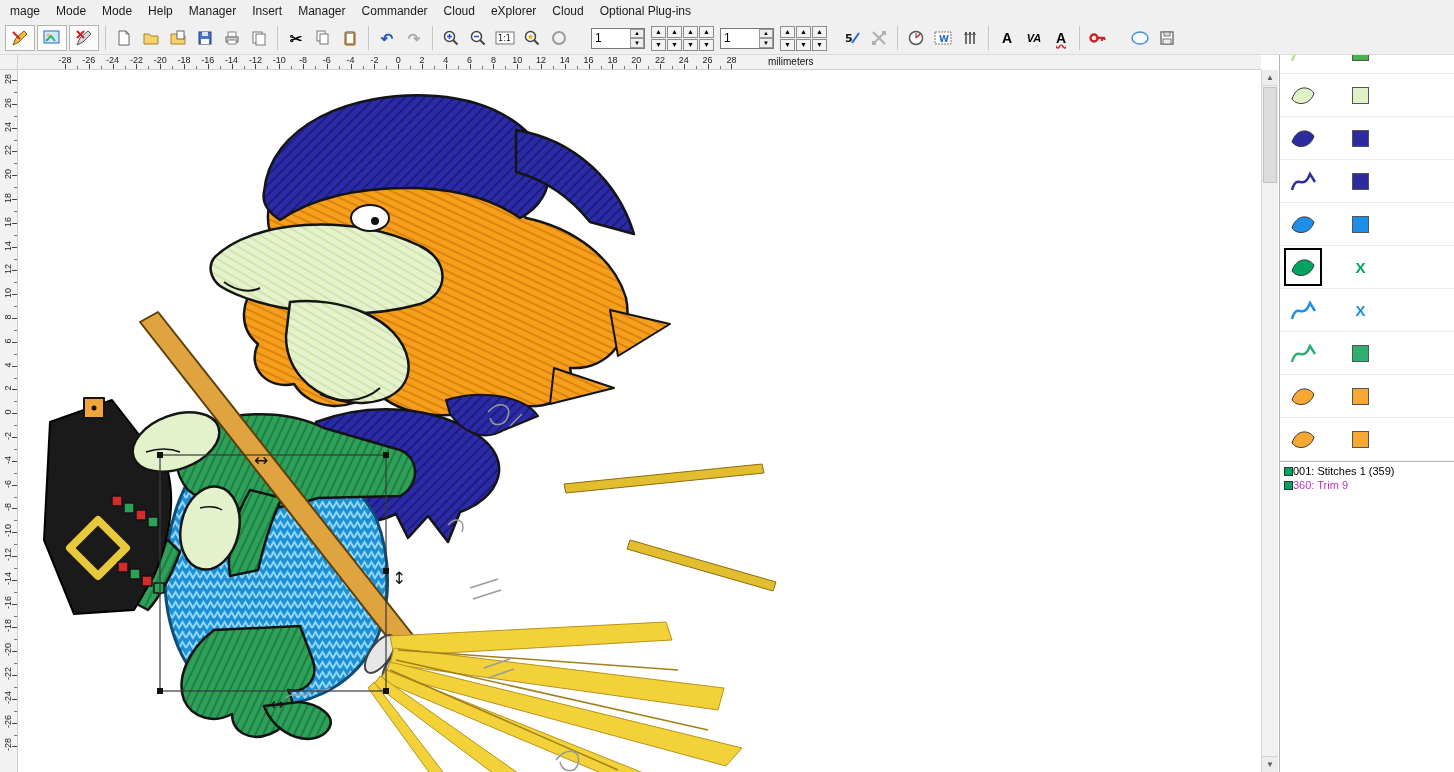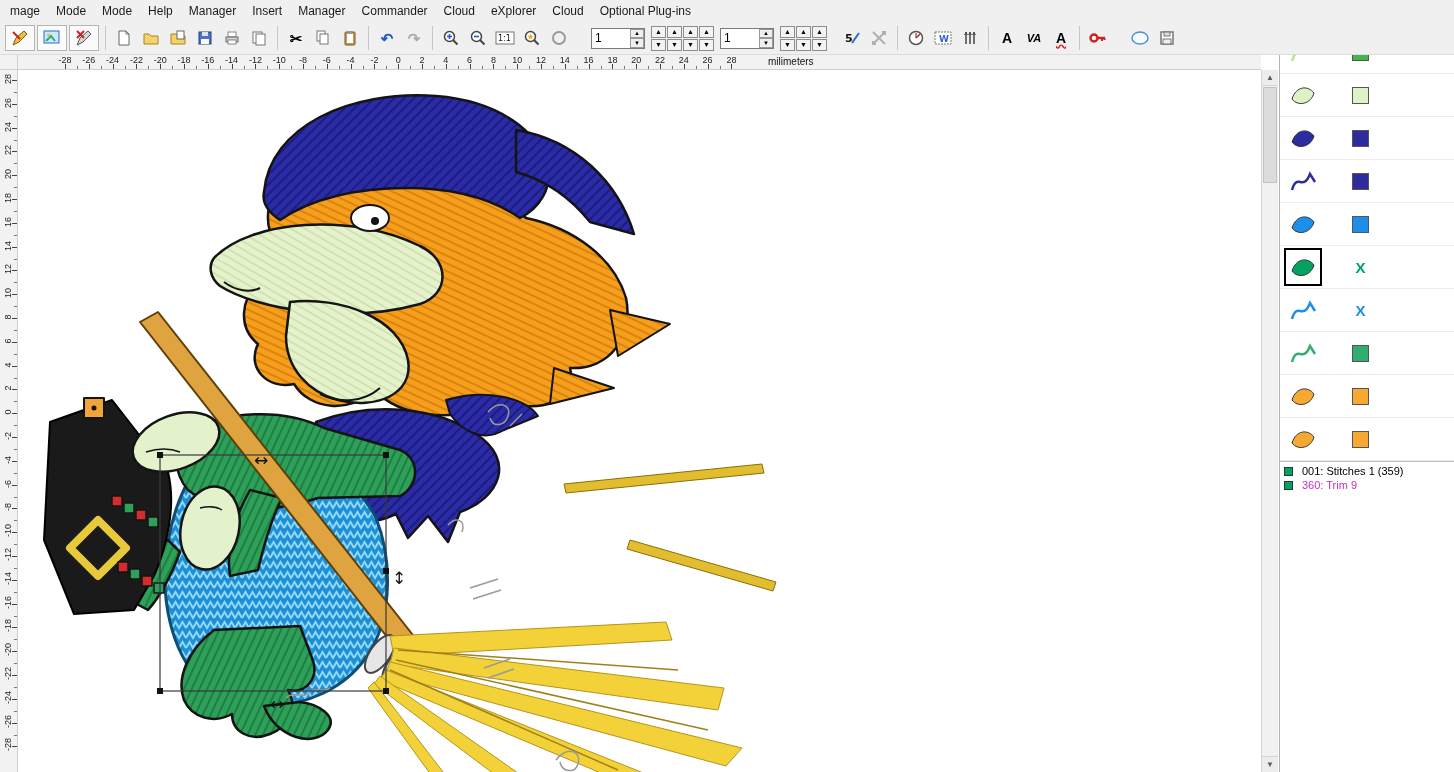--- a/index.html
+++ b/index.html
@@ -51,21 +51,21 @@
   .layer-clip{position:absolute;top:0;left:0;right:0;height:406px;overflow:hidden}
   .layer-list{position:absolute;top:-24px;left:0;right:0}
   .layer-row{height:43px;display:flex;align-items:center;border-bottom:1px solid #ececec;
     padding-left:6px;background:#fff}
   .layer-thumb{width:34px;height:34px;display:flex;align-items:center;justify-content:center;background:#fff}
   .layer-row.selected .layer-thumb{outline:2px solid #000;outline-offset:0px}
   .layer-swatch{width:17px;height:17px;border:1px solid #555;margin-left:32px}
   .layer-x{font-weight:bold;font-size:15px;margin-left:32px;width:17px;text-align:center}
   .panel-sep{position:absolute;top:406px;left:0;right:0;height:1px;background:#bdbdbd}
   .stitch-list{position:absolute;top:409px;left:2px;right:0}
-  .stitch-item{display:flex;align-items:center;gap:9px;font-size:11px;height:14px;padding-left:2px}
+  .stitch-item{display:flex;align-items:center;gap:0;font-size:11px;height:14px;padding-left:2px}
   .stitch-swatch{width:9px;height:9px;border:1px solid #333;flex:none}
   svg text{font-family:"DejaVu Sans",sans-serif}
 </style>
 </head>
 <body>
 
 <div class="menubar">
     <span class="menu-item">mage</span>
     <span class="menu-item">Mode</span>
     <span class="menu-item">Mode</span>

